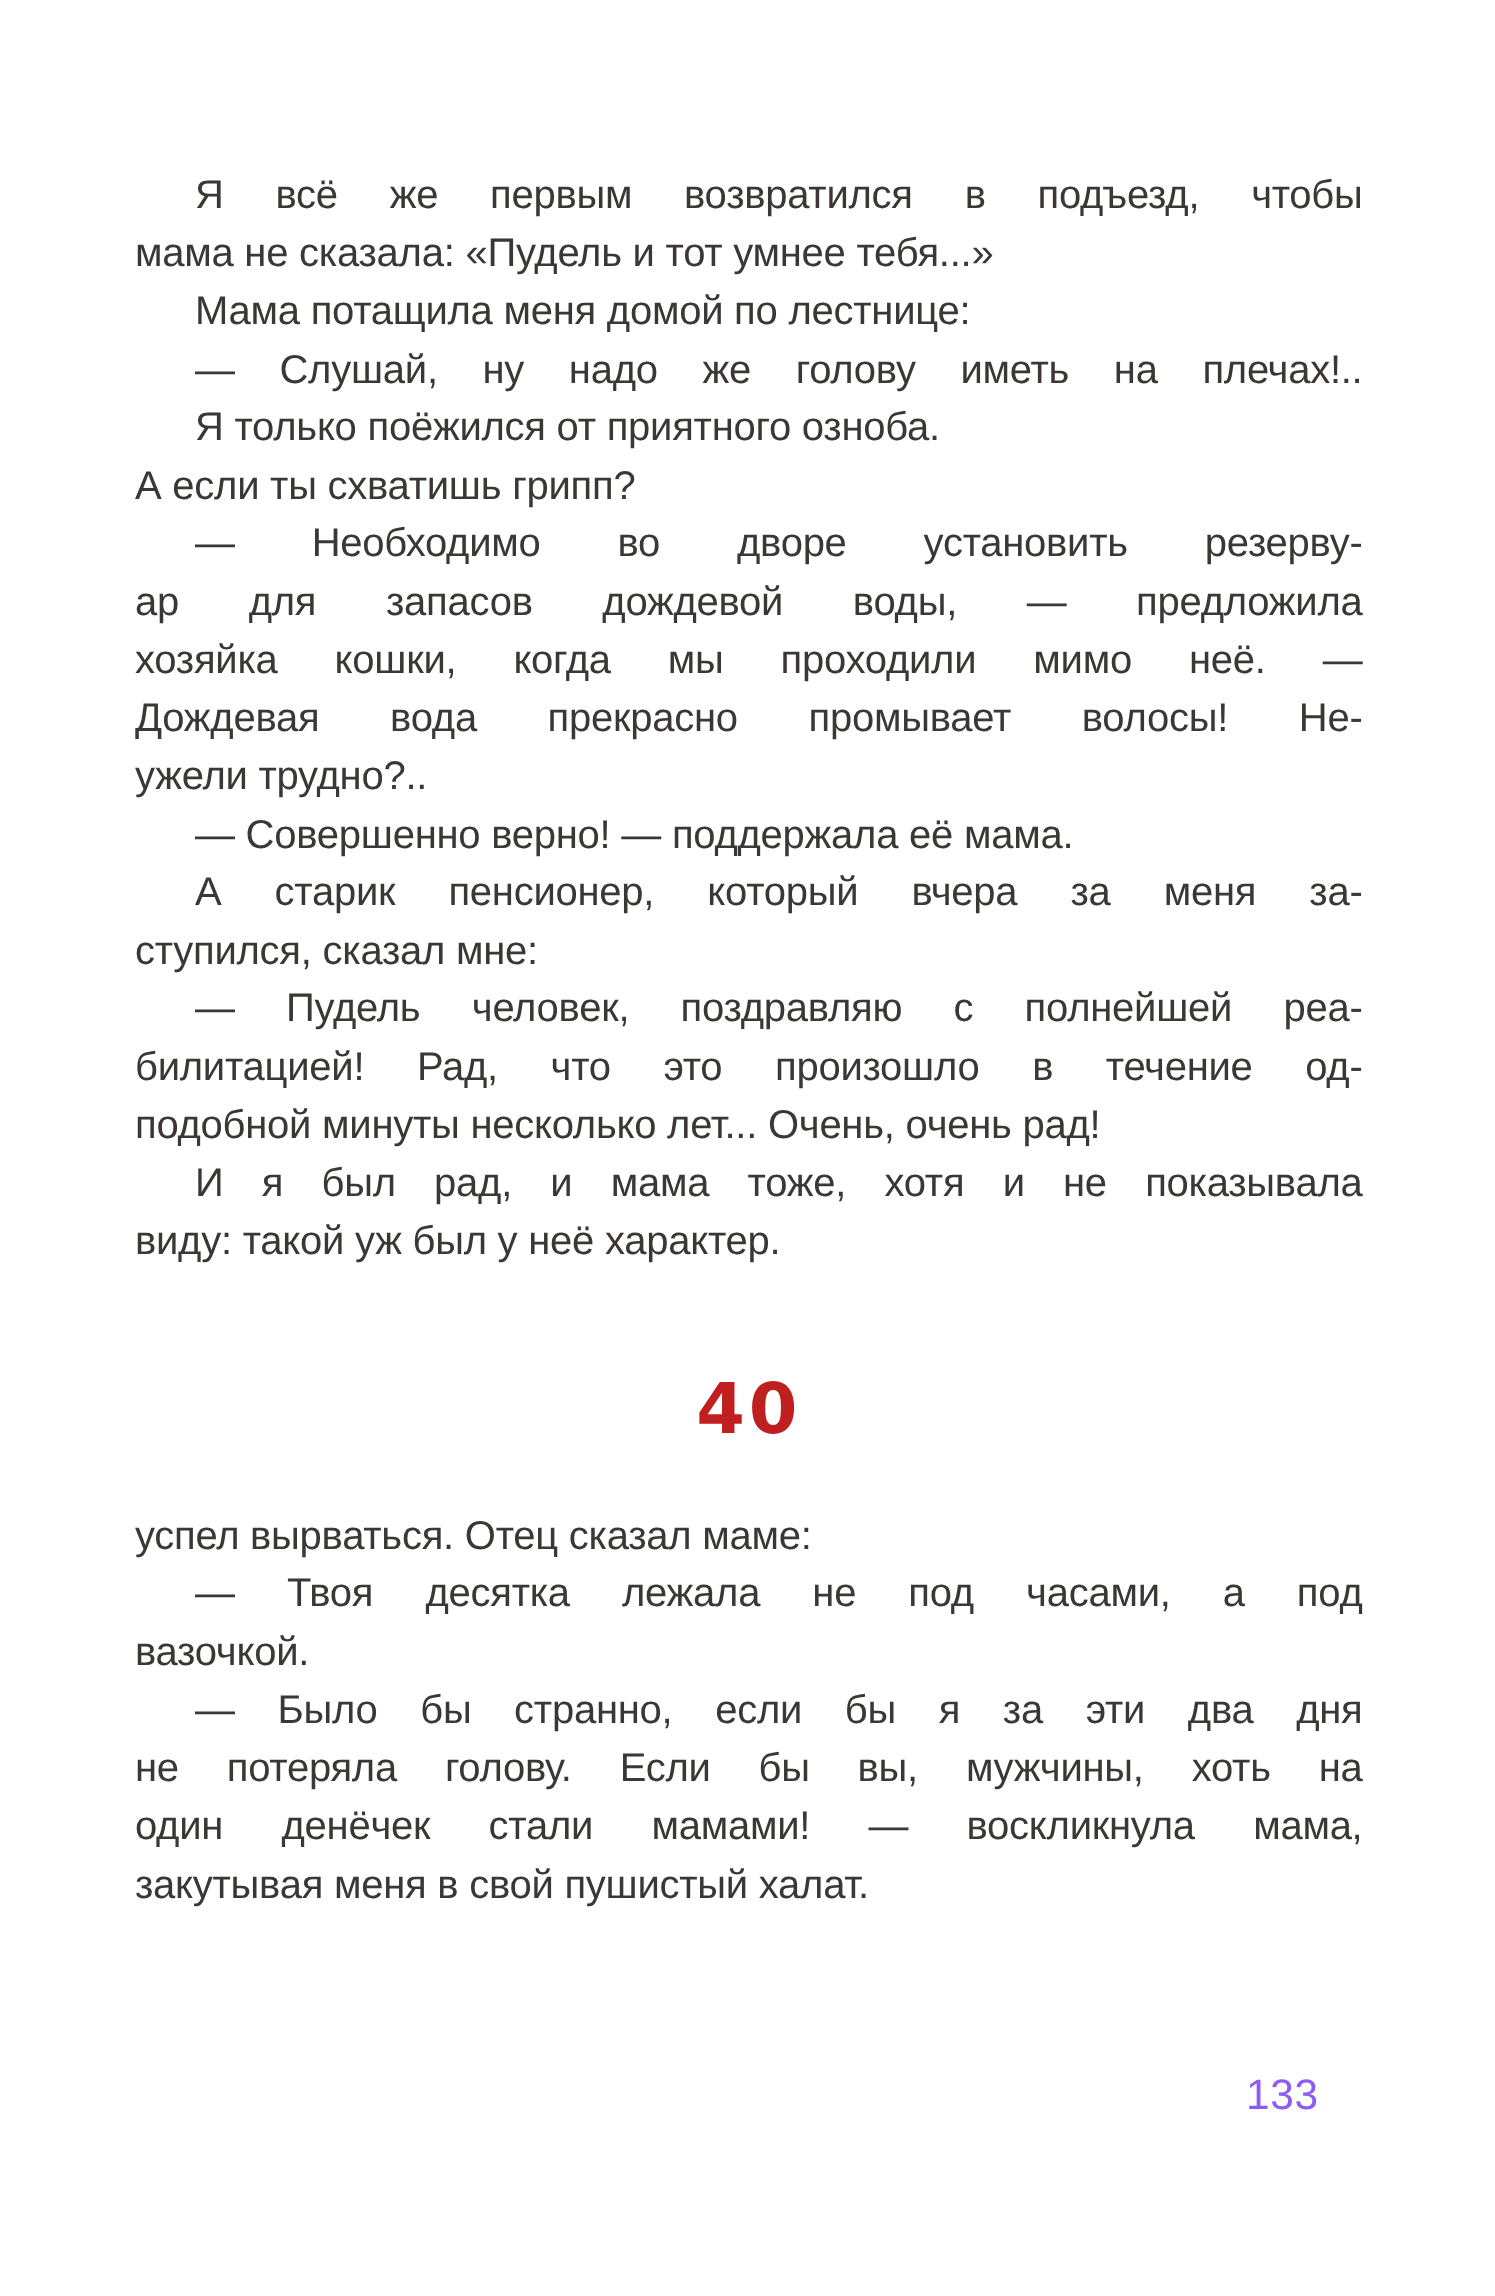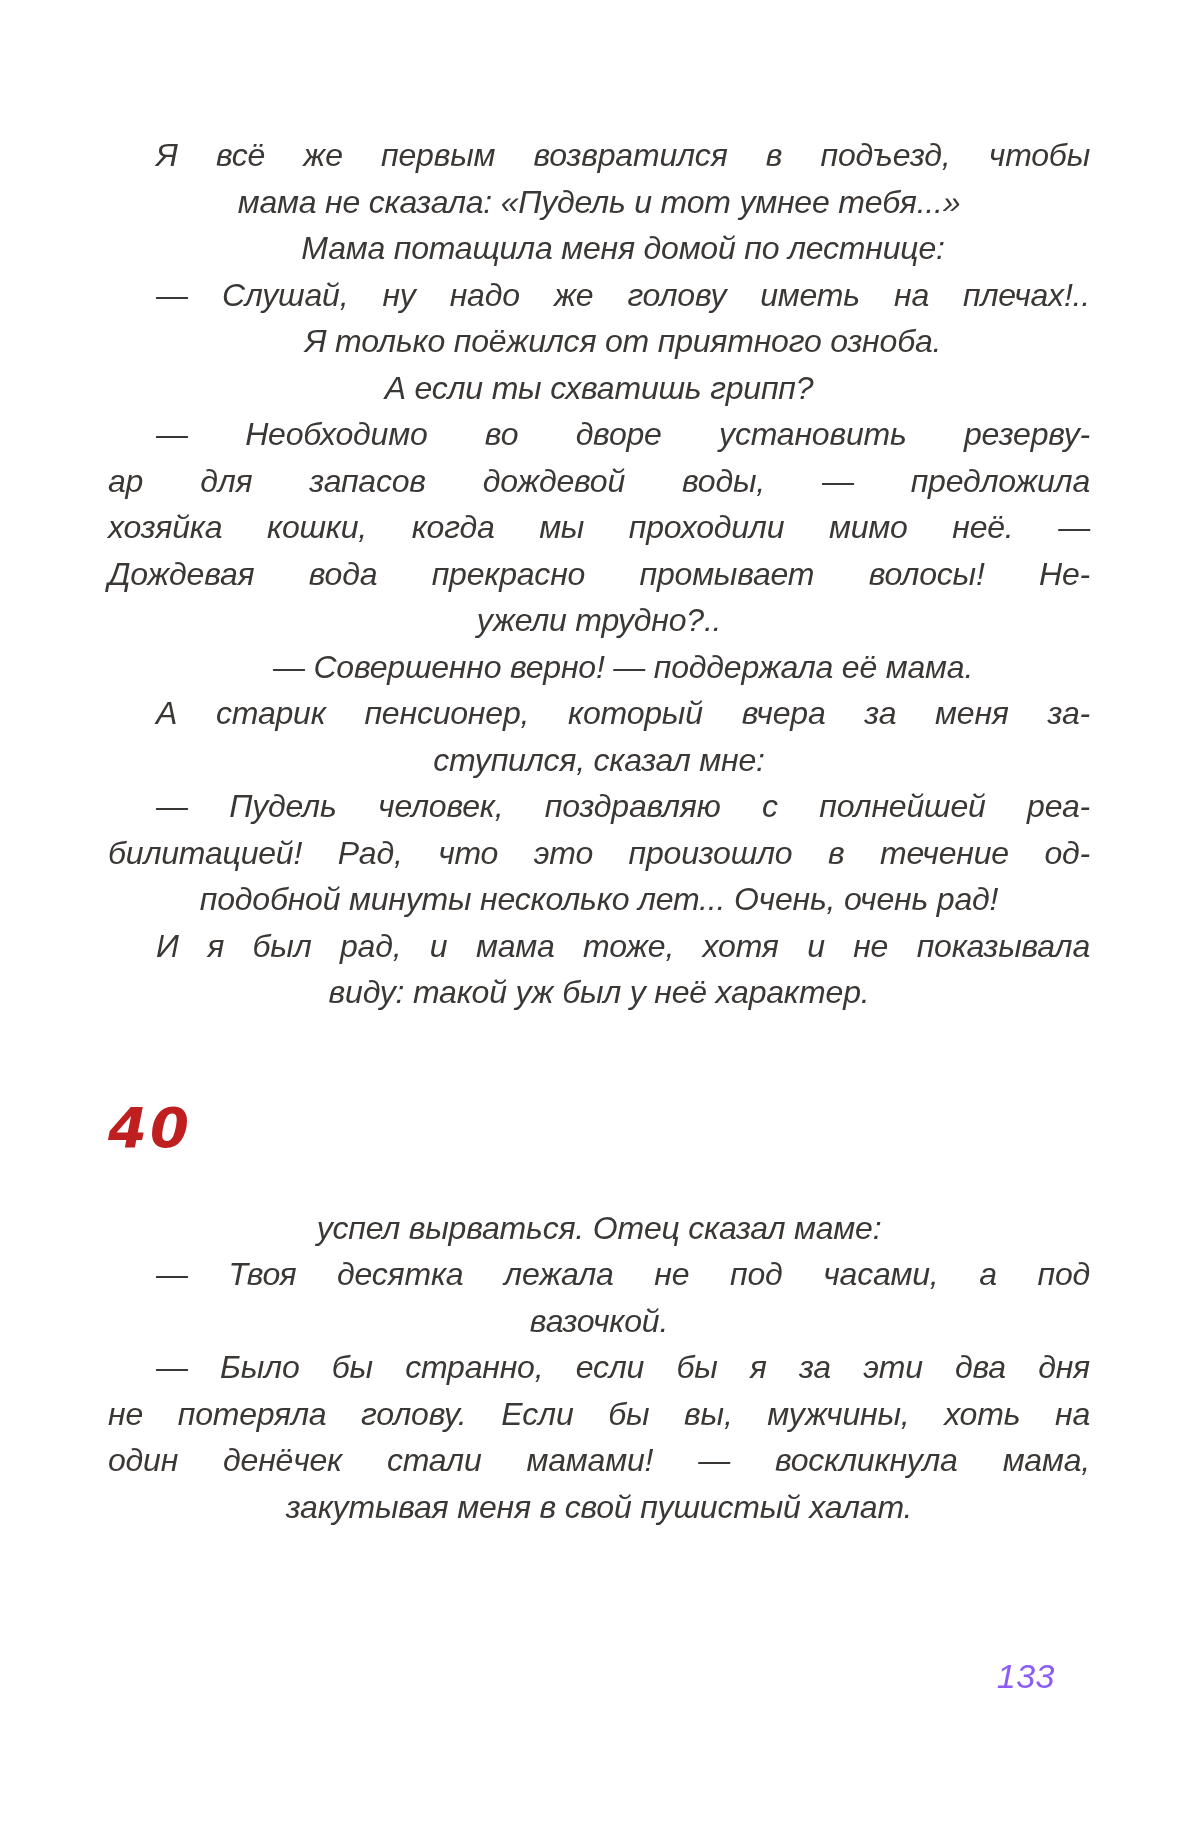--- a/index.html
+++ b/index.html
@@ -8,48 +8,47 @@
     background: #ffffff;
   }
   .page {
     position: relative;
     width: 1196px;
     height: 1837px;
     background: #ffffff;
     font-family: "Liberation Sans", sans-serif;
     color: #3b3735;
     overflow: hidden;
-    font-style: italic;
   }
   .text-block {
     position: absolute;
     left: 108px;
     right: 106px;
     top: 132px;
   }
   .line {
     font-size: 32px;
     line-height: 46.5px;
     letter-spacing: -0.2px;
-    text-align: center;
+    text-align: left;
     white-space: normal;
   }
   .line.justify {
     text-align: justify;
     text-align-last: justify;
   }
   .line.indent {
     text-indent: 48px;
   }
   .chapter-heading {
     margin-top: 75px;
     margin-bottom: 40px;
     height: 74px;
     line-height: 74px;
-    text-align: left;
+    text-align: center;
     font-family: "DejaVu Sans", sans-serif;
     font-size: 56px;
     font-weight: 800;
     letter-spacing: 3px;
     color: #c01f1f;
   }
   .footer {
     position: absolute;
     top: 1655px;
     right: 141px;

